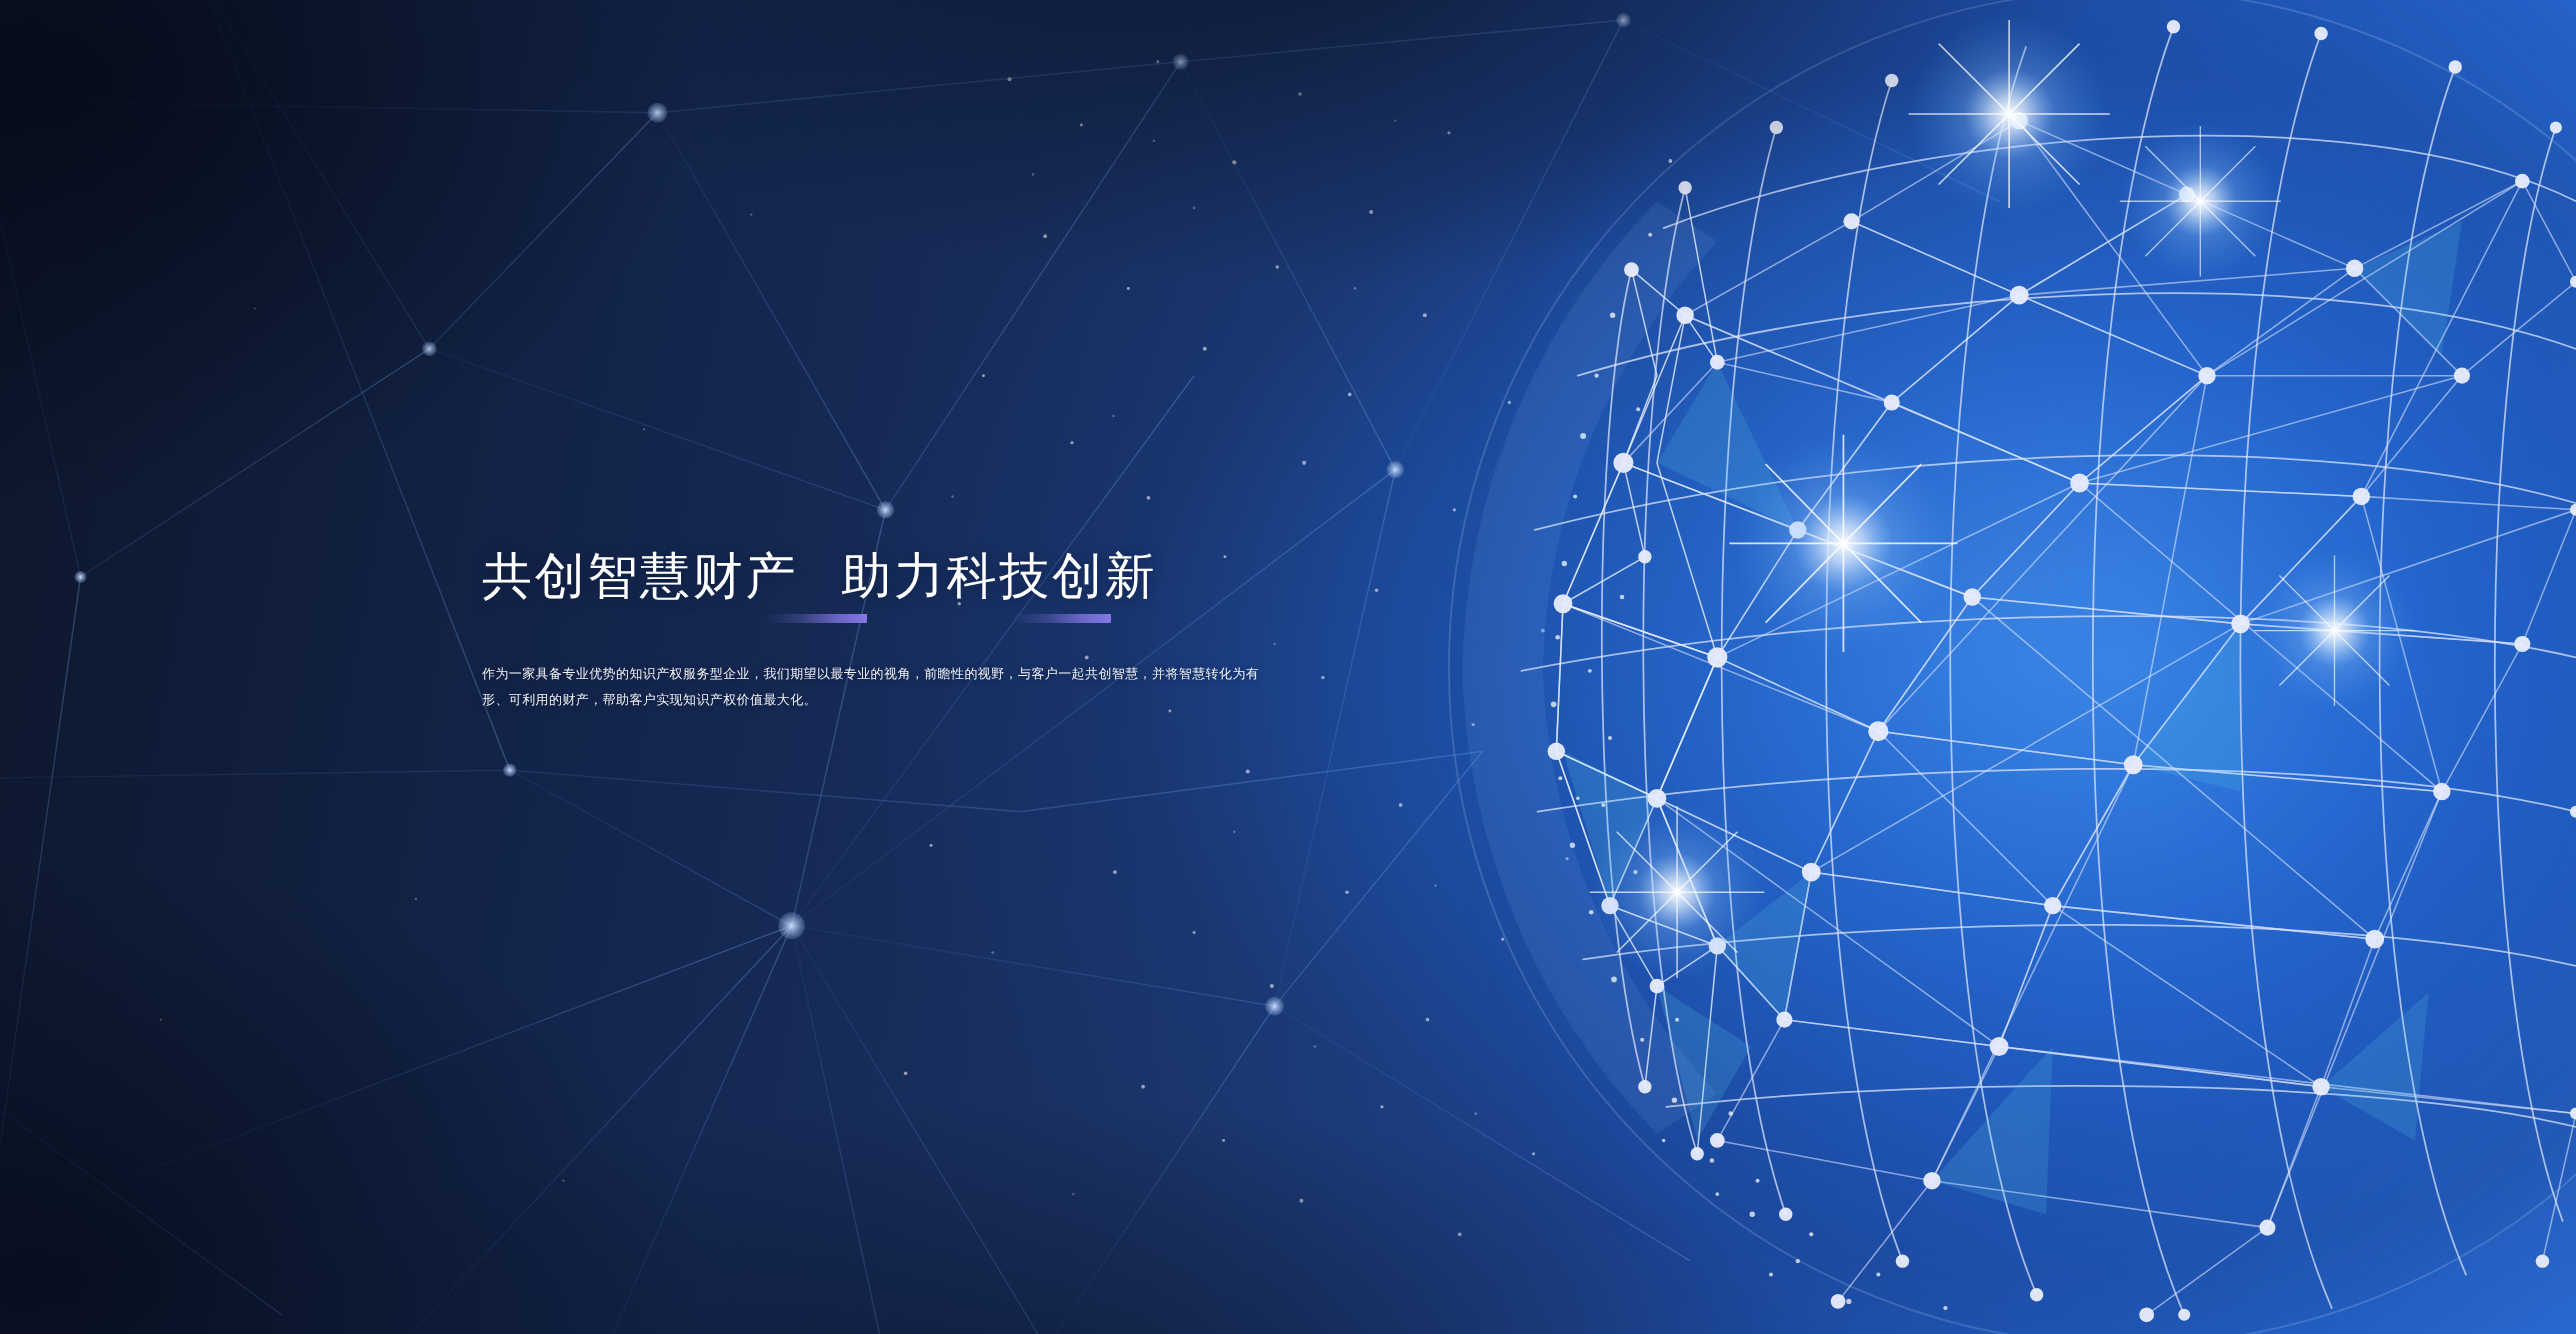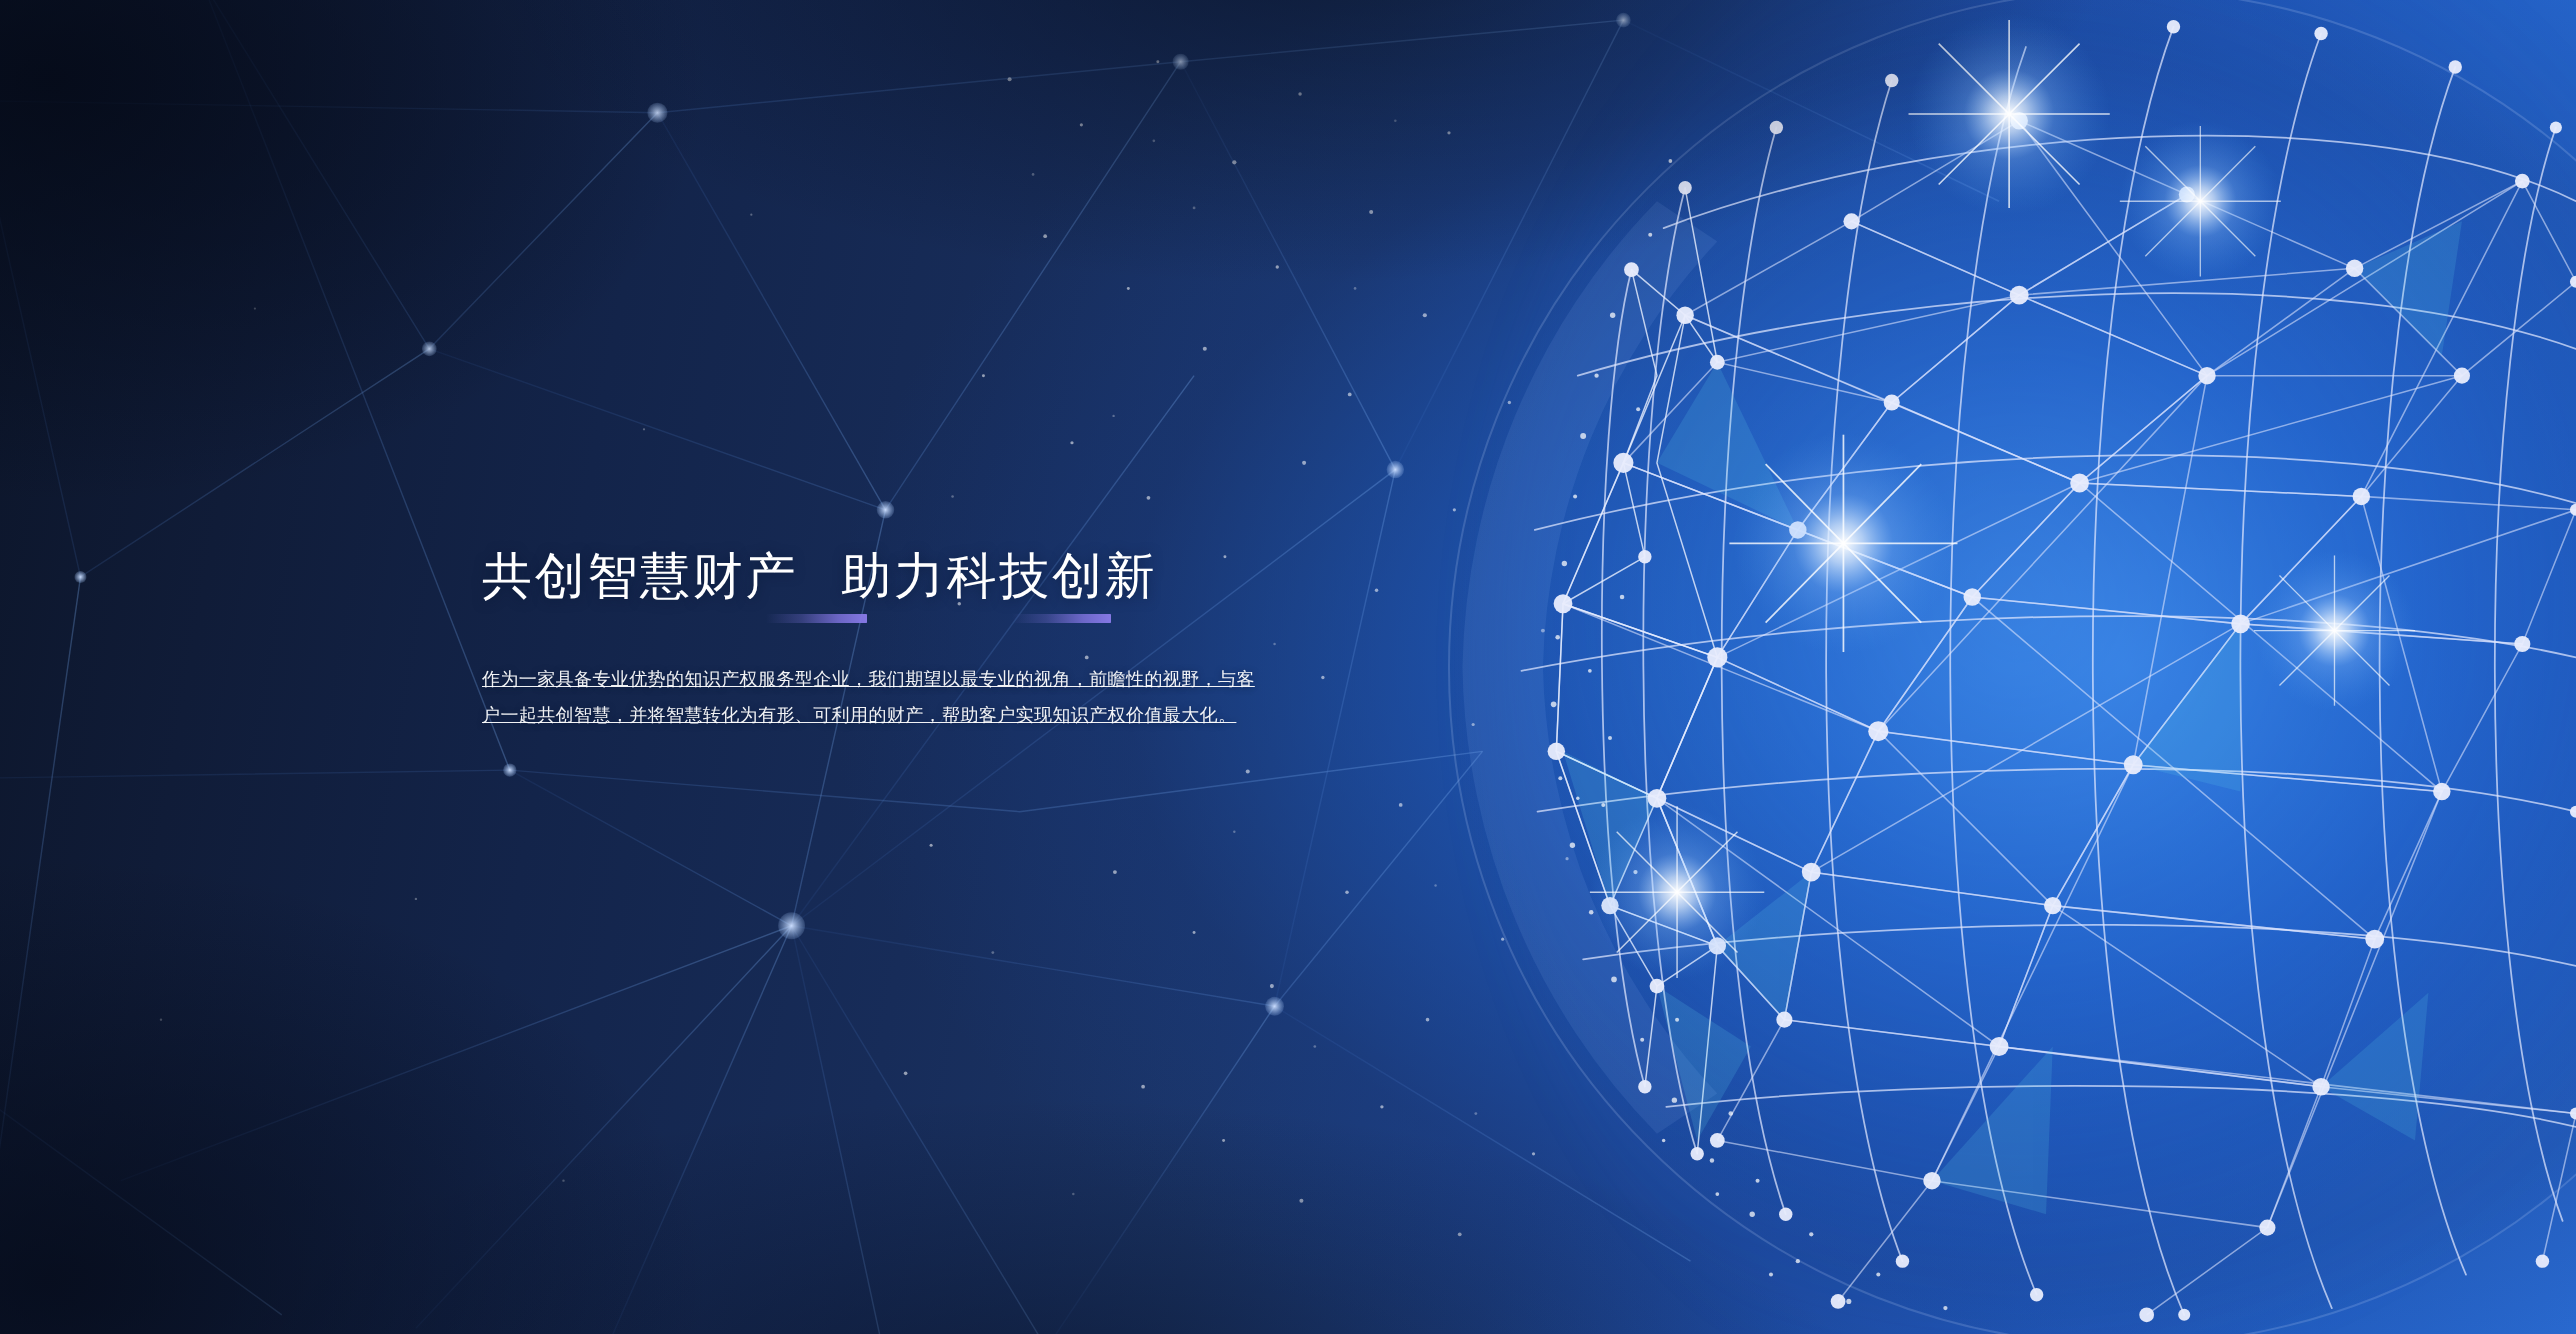--- a/index.html
+++ b/index.html
@@ -79,27 +79,26 @@
     position:absolute;
     height:9.4px;
     border-radius:0.7px;
     background:linear-gradient(90deg, rgba(110,104,200,0) 0%, rgba(110,104,200,0.35) 35%, rgba(129,116,224,0.80) 72%, rgba(139,124,235,0.95) 100%);
   }
   .ubar-1 { left:284px; top:8px; width:101px; }
   .ubar-2 { left:530px; top:8px; width:99px; }
 
   .paragraph {
     margin-top:35px;
-    font-size:18px;
+    font-size:13px;
     line-height:2.02;
     color:rgba(255,255,255,0.94);
     letter-spacing:0.4px;
     width:778px;
     text-shadow:0 0.7px 6.7px rgba(8,20,48,0.5);
-    text-decoration:underline;
   }
 </style>
 </head>
 <body>
 
 <div class="banner">
 
   <svg class="layer" viewBox="0 0 3840 1989" preserveAspectRatio="none">
     <defs>
       <linearGradient id="lnFaint" x1="0" y1="0" x2="1" y2="0">

